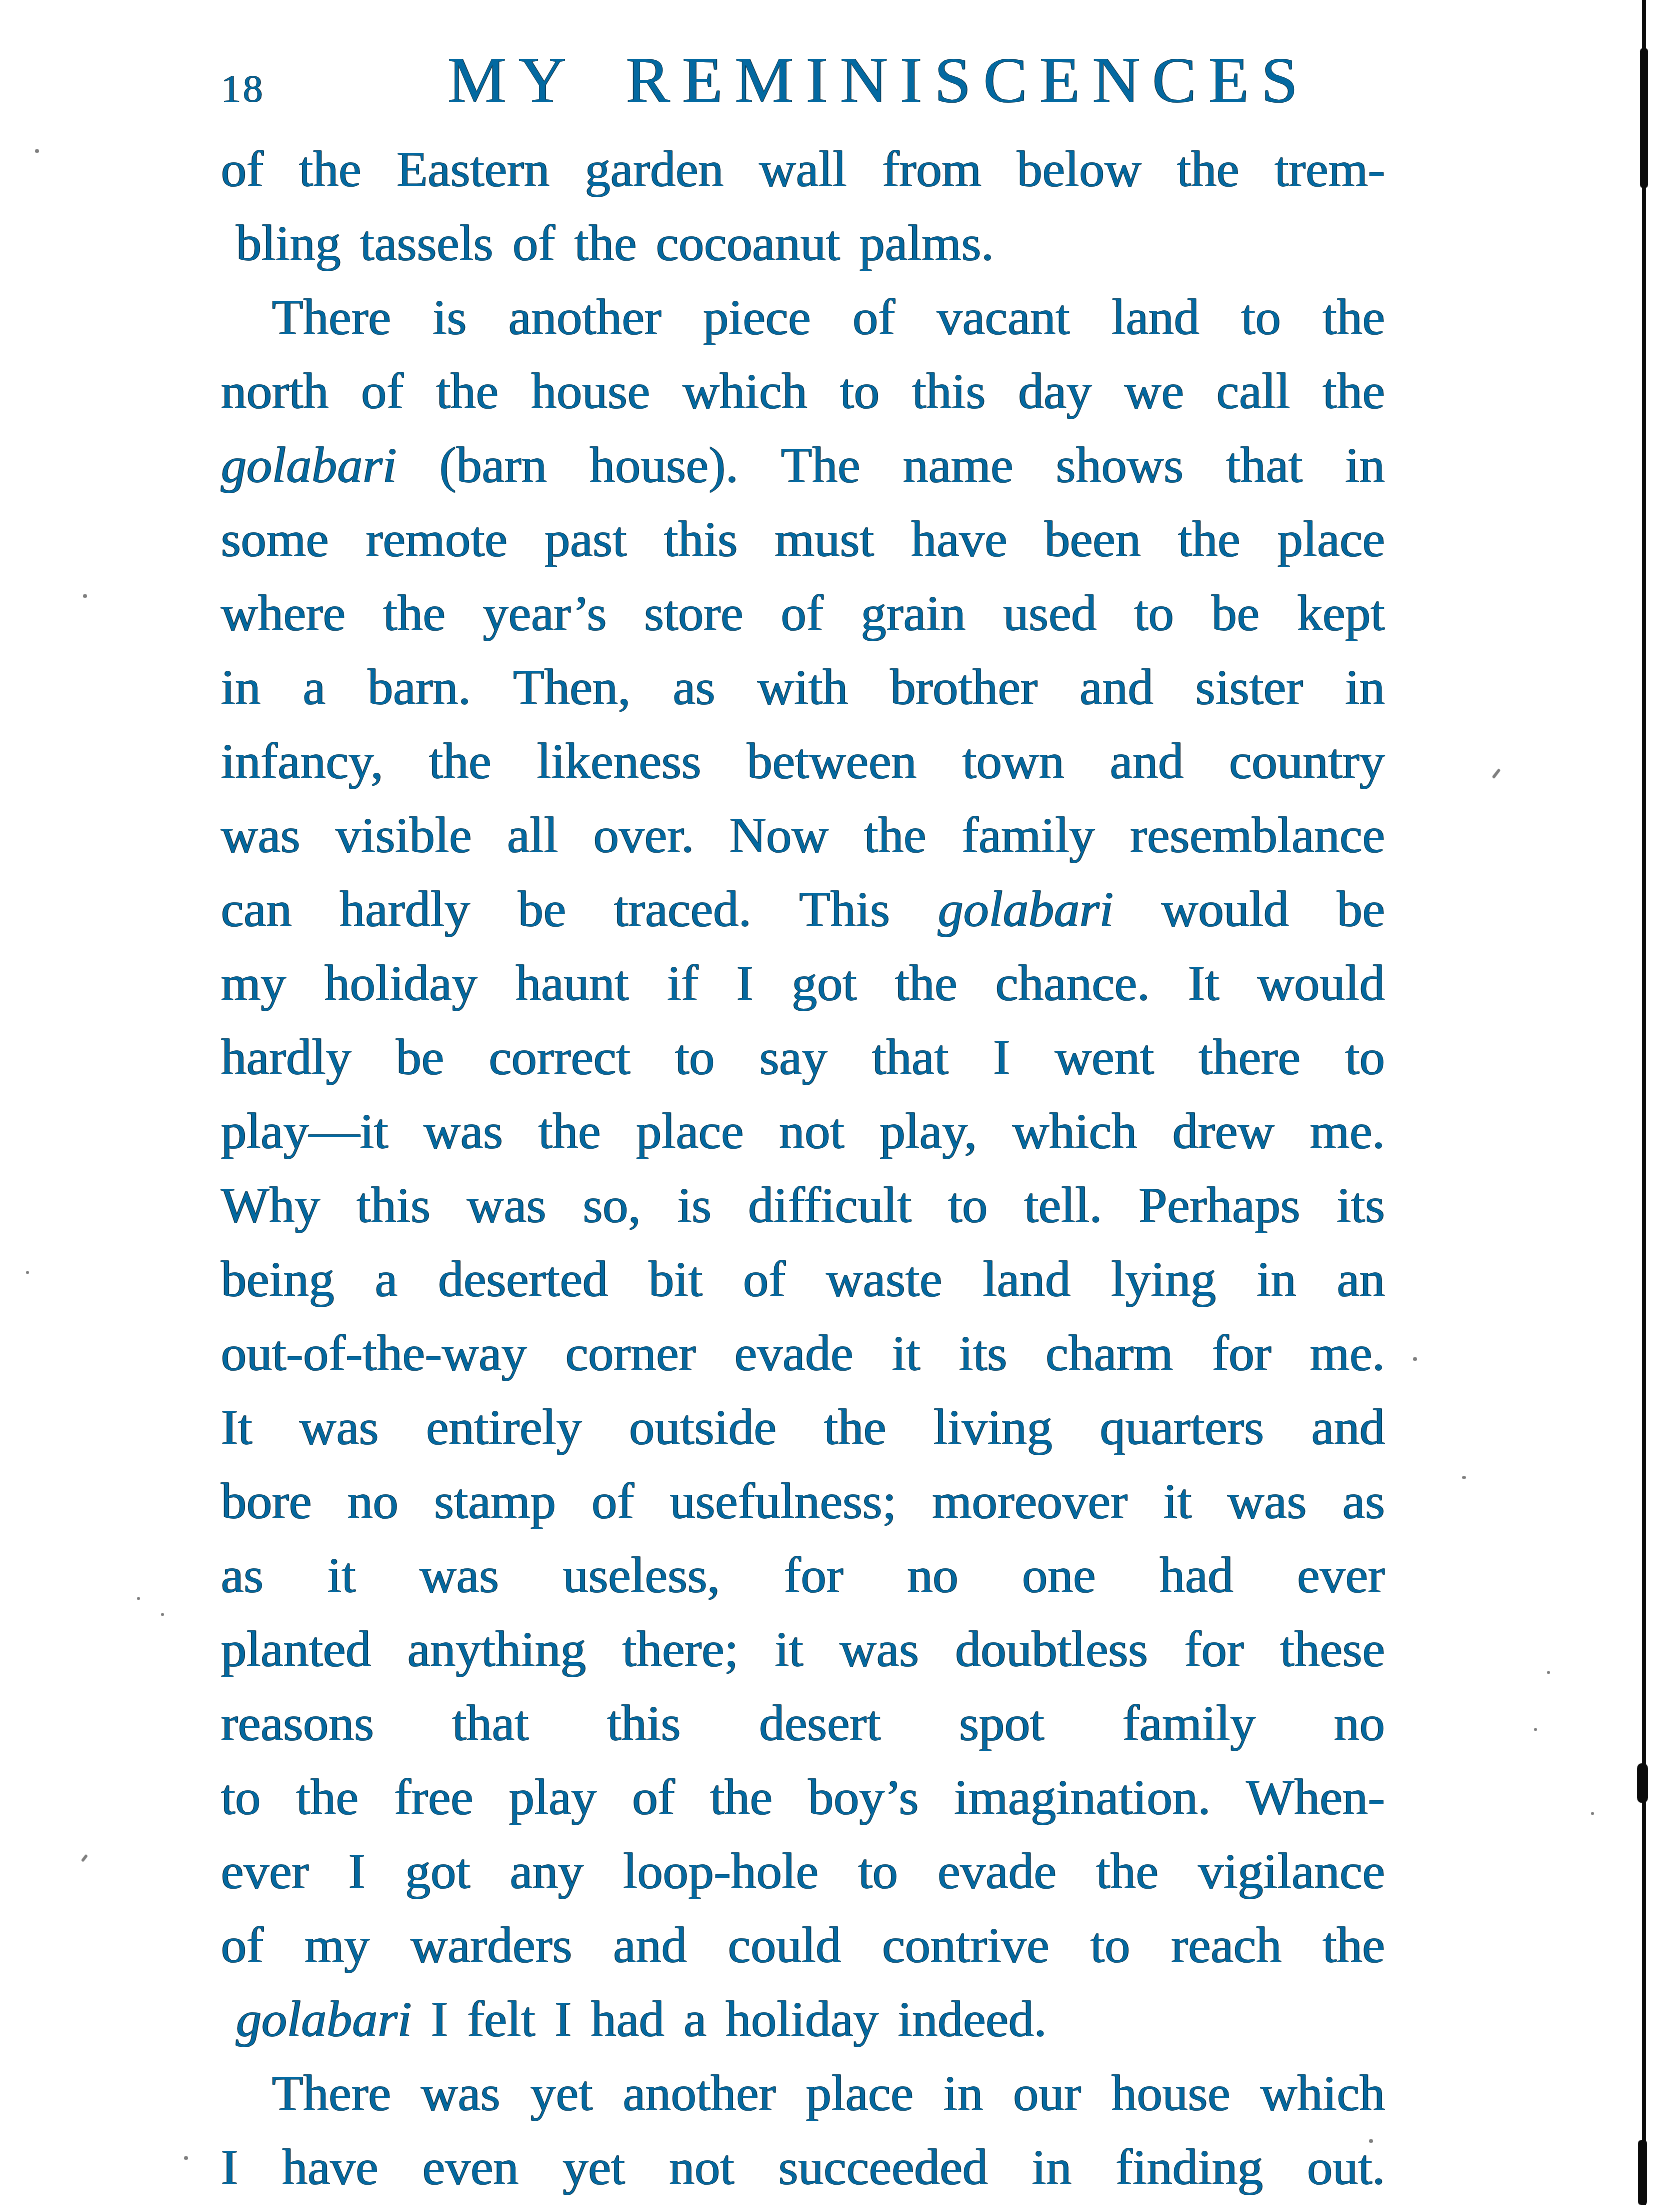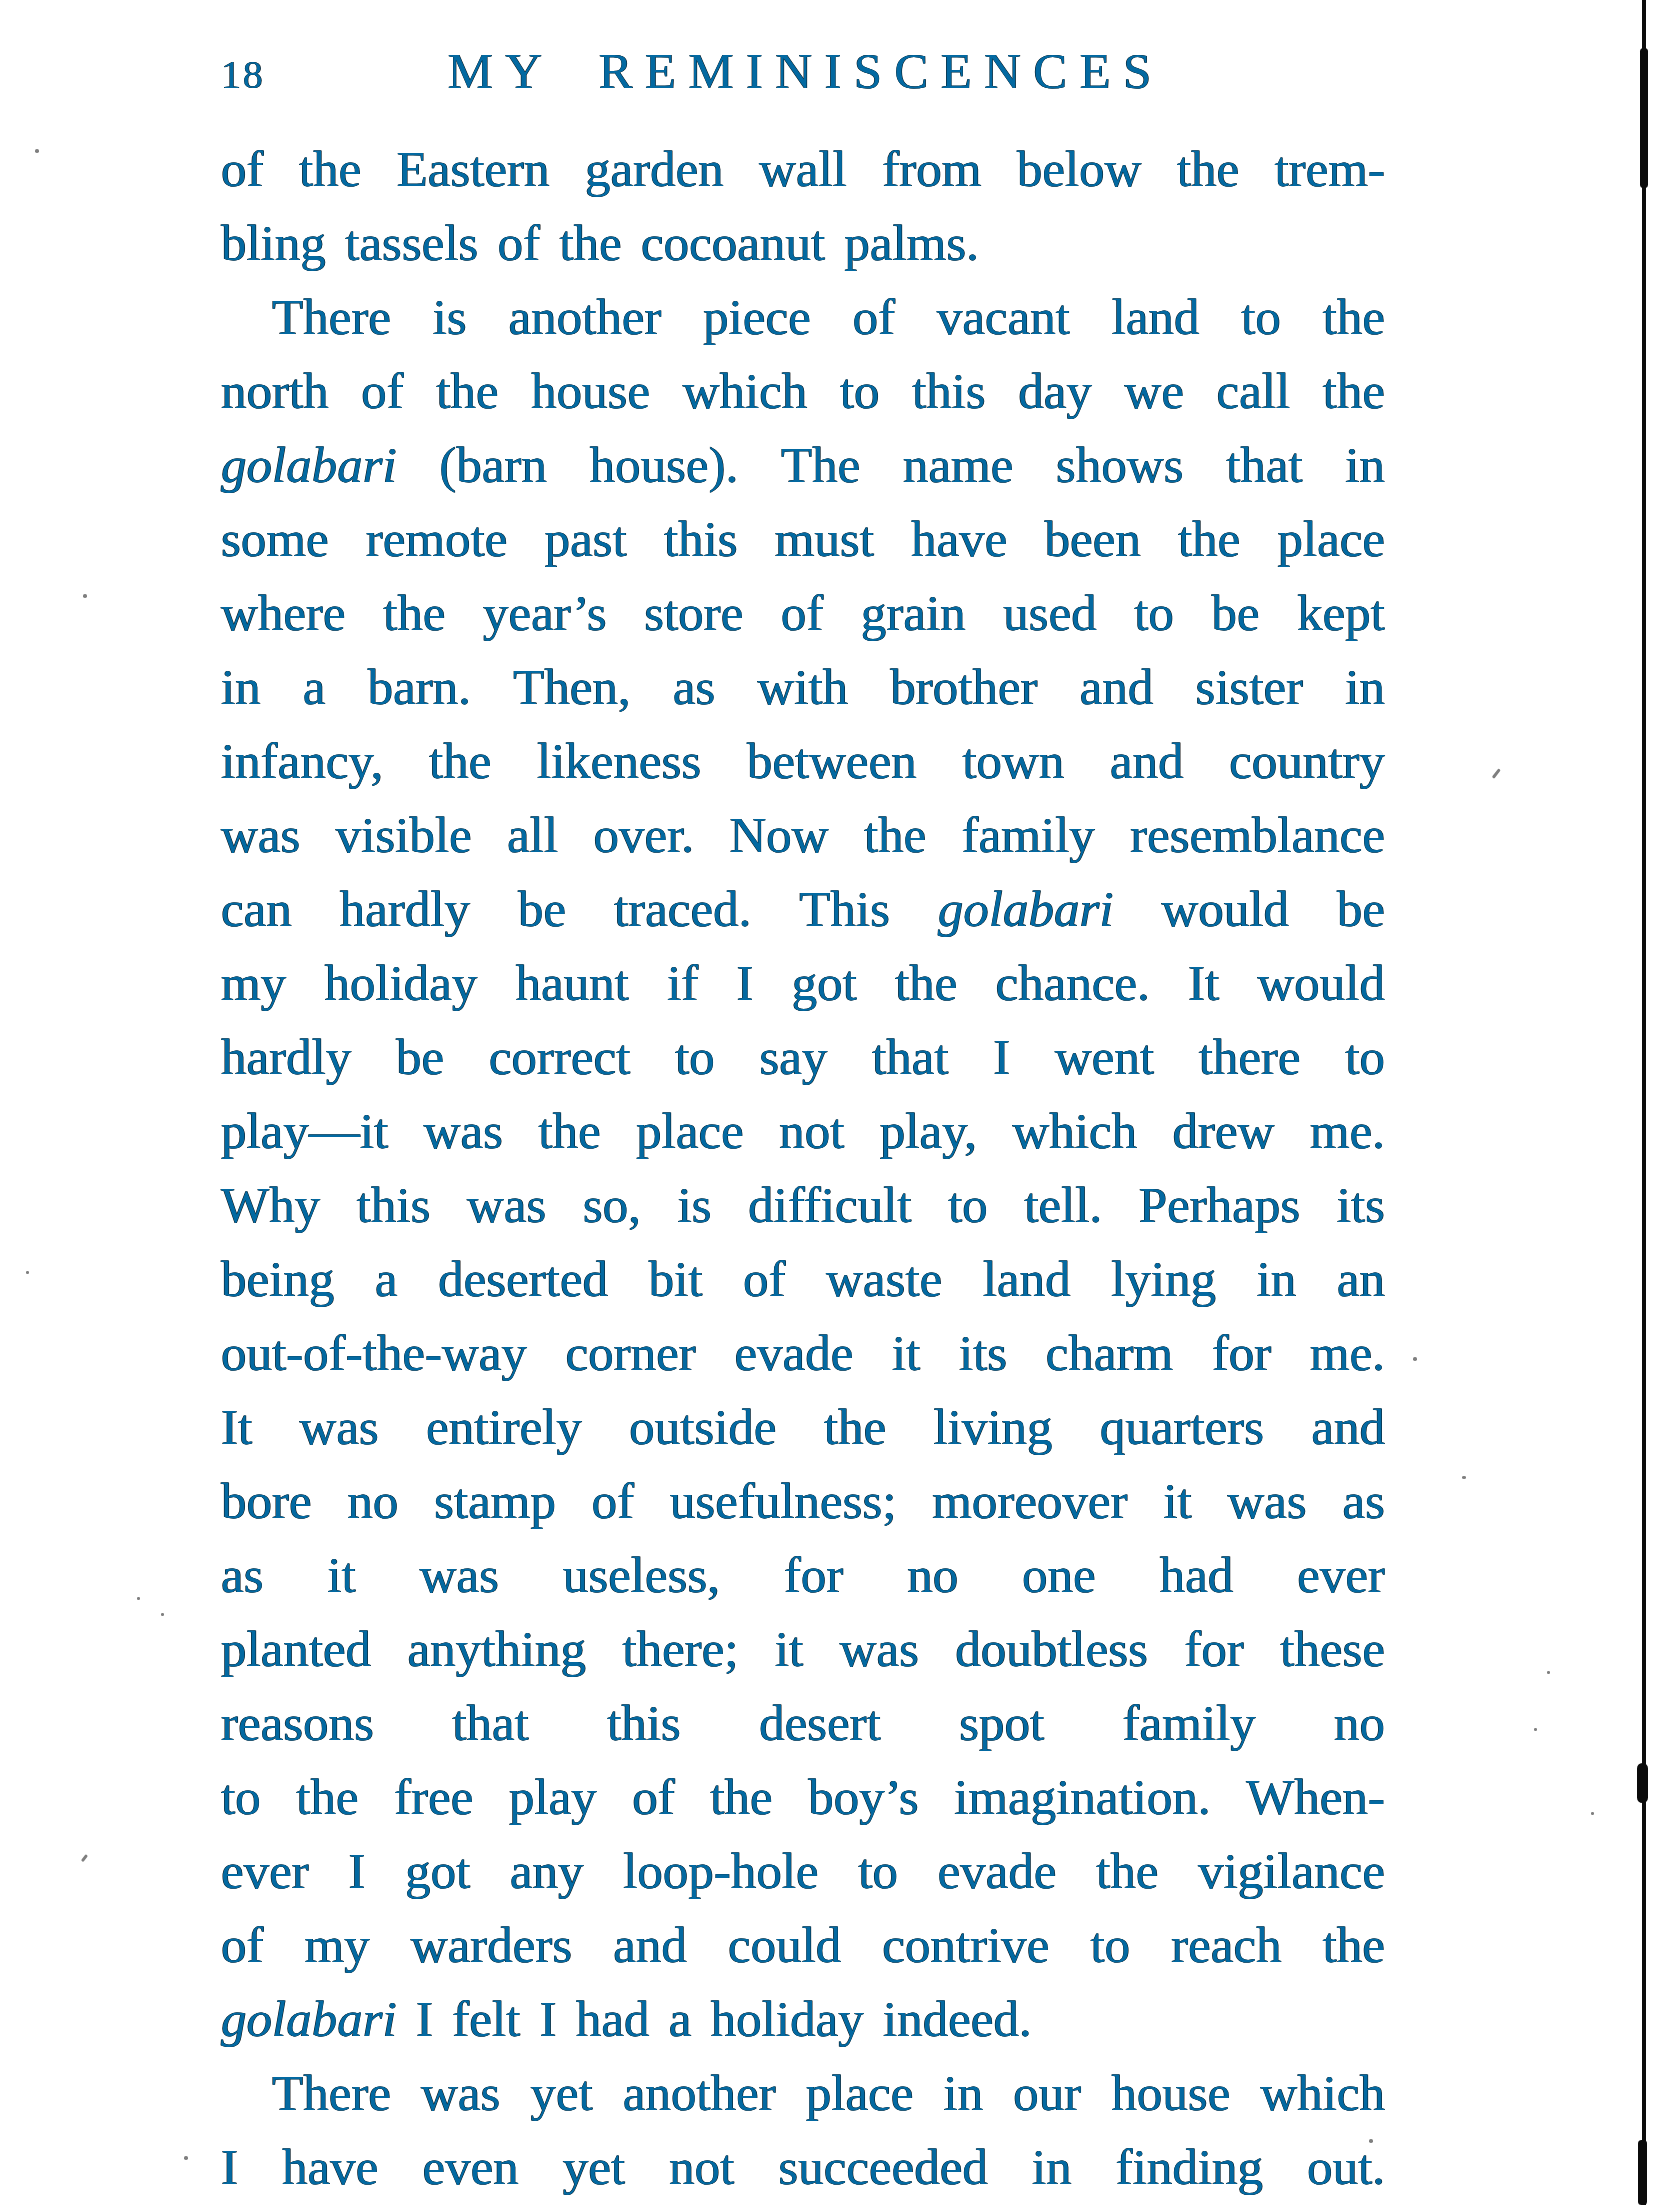--- a/index.html
+++ b/index.html
@@ -12,37 +12,37 @@
     color:#0369a1;
   }
   
   #header{
     position:absolute;top:42px;left:221px;width:1164px;
     display:flex;align-items:baseline;
     text-shadow:0.4px 0 0 #101010,-0.4px 0 0 #101010;
   }
   .page-number{font-size:40px;letter-spacing:1.8px;}
   .running-title{
-    margin-left:183px;font-size:51px;
+    margin-left:183px;font-size:66px;
     letter-spacing:12.3px;word-spacing:21px;white-space:nowrap;
   }
   
   #body-text{
     position:absolute;top:132px;left:221px;width:1164px;
     font-size:51px;
     text-shadow:0.4px 0 0 #101010,-0.4px 0 0 #101010;
   }
   .line{
     height:74px;line-height:74px;
     display:flex;align-items:baseline;
     white-space:nowrap;
     text-align:right;
   }
   .line.just{justify-content:space-between;}
-  .line.plain{justify-content:flex-start;gap:19.3px;}
+  .line.plain{justify-content:flex-start;gap:19.3px;margin-left:15px;}
   .line.ind{padding-left:51px;}
   .w{display:inline-block;}
   .w.it{font-style:italic;}
   
   .edge-line{position:absolute;background:#0b0b0b;}
   #edge-main{left:1642px;top:0;width:4.4px;height:2205px;}
   #edge-bulge-top{left:1640px;top:48px;width:8px;height:140px;border-radius:3.5px;}
   #edge-bulge-mid{left:1637px;top:1763px;width:11.4px;height:40px;border-radius:5.3px;}
   #edge-bulge-bottom{left:1638px;top:2140px;width:8.8px;height:65px;border-radius:3.5px;}
   

